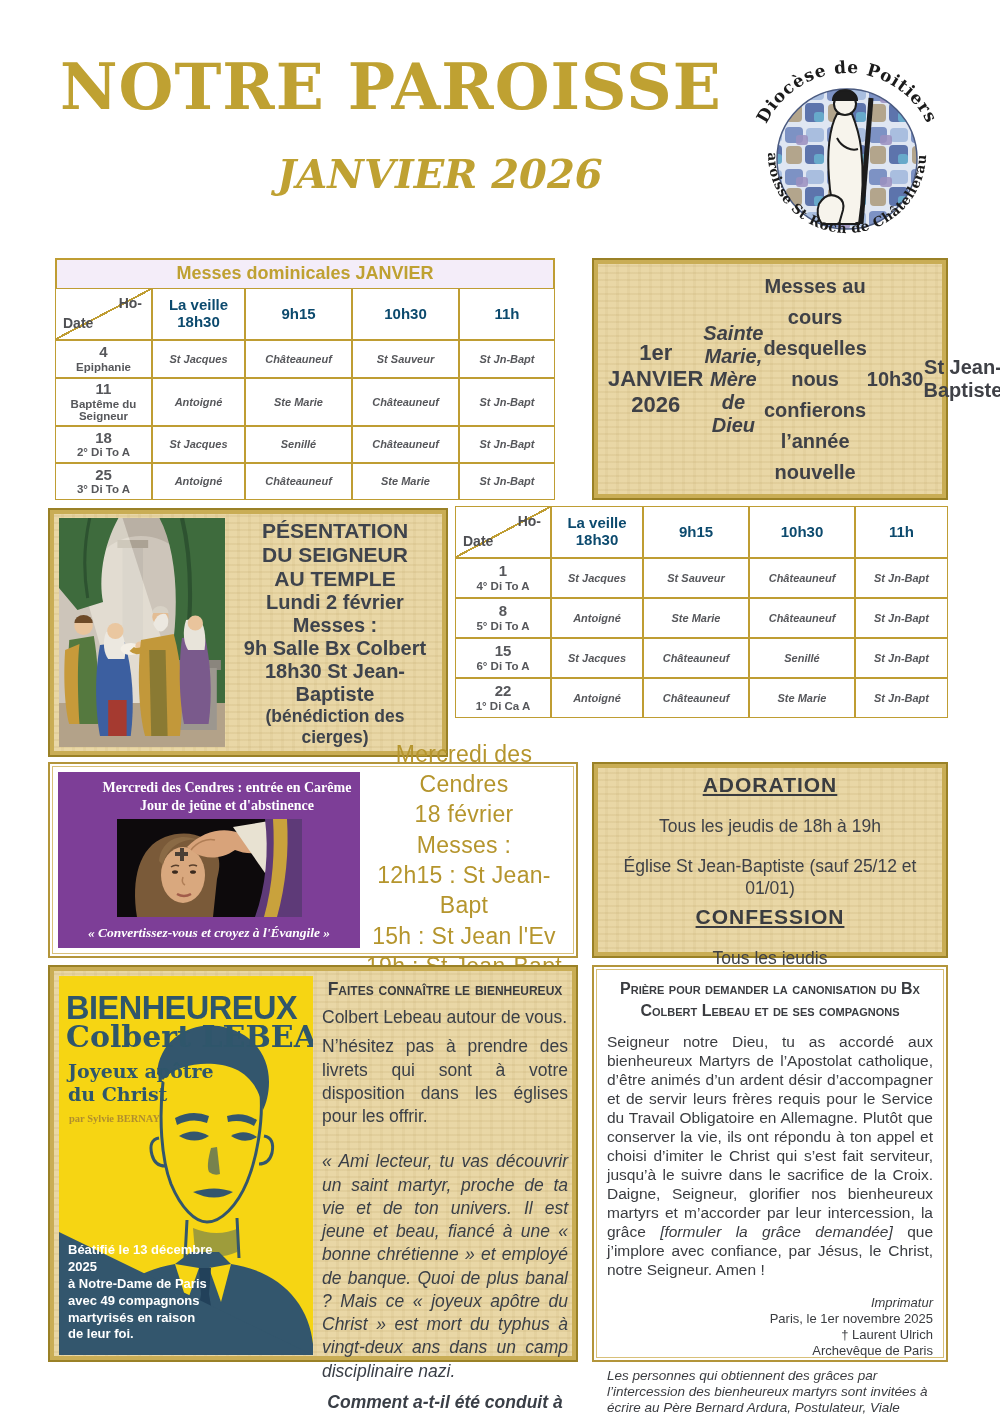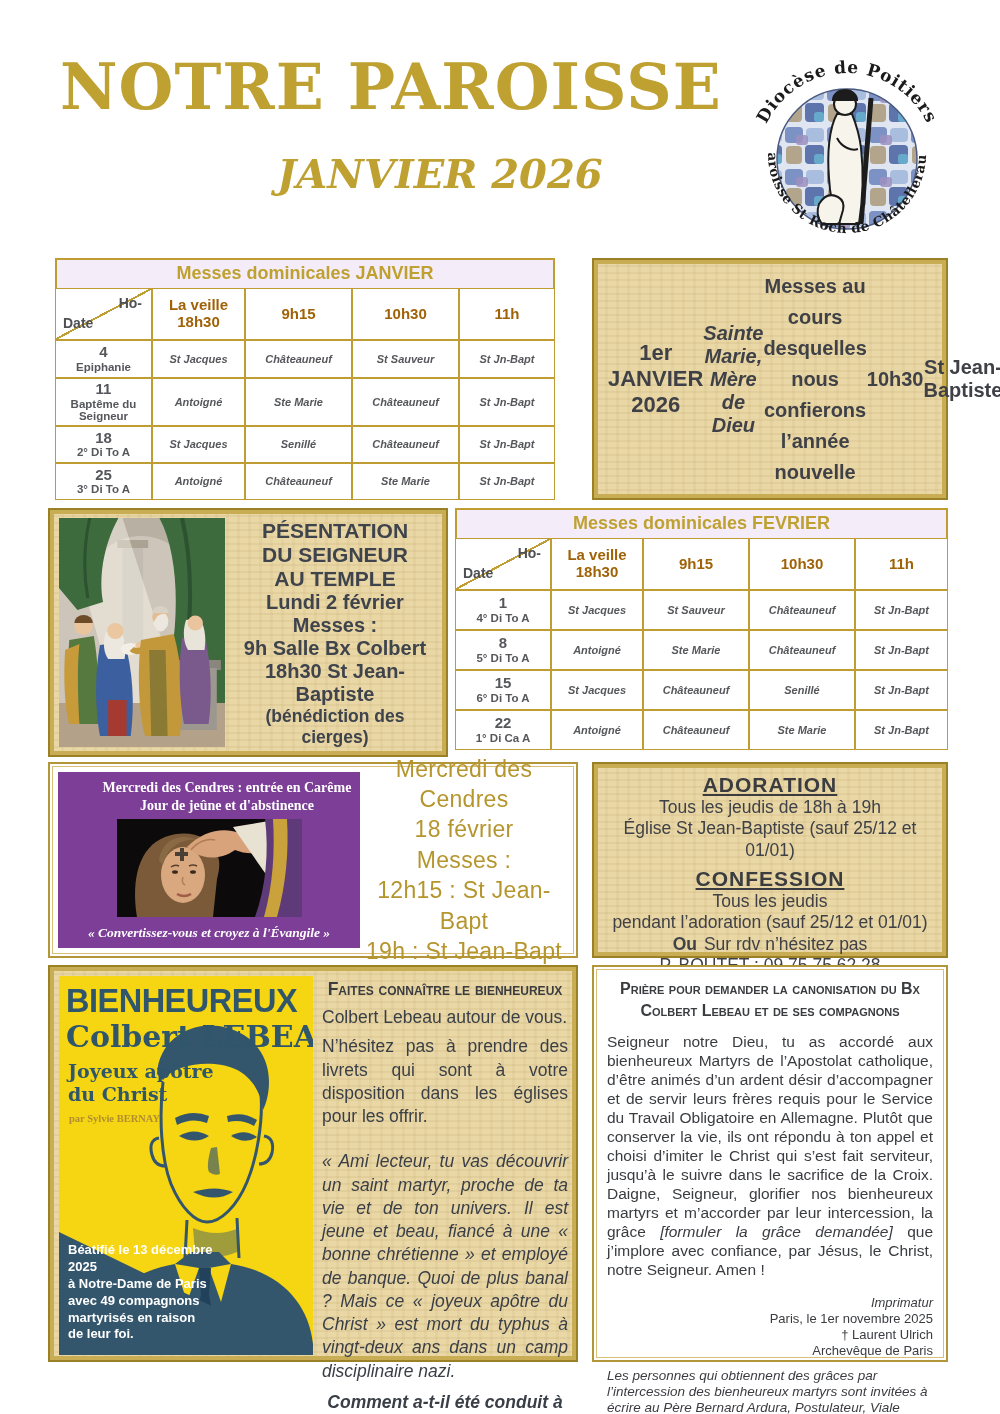--- a/index.html
+++ b/index.html
@@ -21,21 +21,21 @@
   .goldbox{border:2px solid #9a8126;box-shadow:inset 0 0 0 4px #c9ad55;}
   .whitebox{background:#ffffff;border:2px solid #b3953a;box-shadow:inset 0 0 0 2px #ffffff,inset 0 0 0 3px #d8c079;}
 
   
   .mass-table{position:absolute;background:#fff;}
   .mt-title{border:2px solid #bf9d33;background:#f4edf9;text-align:center;
     font-weight:bold;font-size:18px;color:#bfa132;padding:3px 0 4px;}
   .mt-grid{display:grid;margin-top:-2px;}
   .mc{border:1px solid #bf9d33;display:flex;align-items:center;justify-content:center;
     flex-direction:column;text-align:center;background:#fff;color:#56575b;font-weight:bold;line-height:1.12;}
-  .mc.head{font-size:15px;color:#a16207;}
+  .mc.head{font-size:15px;color:#0c4a6e;}
   .mc.body{font-size:11px;font-style:italic;}
   .d-num{font-size:15px;}
   .d-lab{font-size:11.5px;font-weight:bold;}
   .corner{position:relative;display:block;
     background-image:linear-gradient(to bottom right,transparent calc(50% - 1px),#bf9d33 calc(50% - 1px),#bf9d33 calc(50% + 1px),transparent calc(50% + 1px));}
   .corner .ct{position:absolute;top:7px;right:9px;font-size:14px;color:#4f5054;}
   .corner .cb{position:absolute;bottom:7px;left:7px;font-size:14px;color:#4f5054;}
 
   
   .box-newyear{position:absolute;left:592px;top:258px;width:356px;height:242px;
@@ -64,29 +64,29 @@
   .ap-title{font-family:"Liberation Serif",serif;font-weight:bold;font-size:14px;line-height:1.25;margin-left:36px;}
   .ap-photo{display:block;margin:5px auto 0;}
   .ap-caption{position:absolute;bottom:7px;left:0;right:0;
     font-family:"Liberation Serif",serif;font-style:italic;font-weight:bold;font-size:13.5px;}
   .ashes-sched{flex:1;text-align:center;color:#b5952d;font-size:23px;line-height:1.32;letter-spacing:.3px;}
 
   
   .box-ador{position:absolute;left:592px;top:762px;width:356px;height:196px;box-sizing:border-box;
     text-align:center;color:#3f4147;padding:9px 8px;}
   .adn-title{font-size:21px;font-weight:bold;text-decoration:underline;letter-spacing:1px;color:#3a3c40;}
-  .adn-line{font-size:17.5px;line-height:1.22;}
+  .adn-line{font-size:17.5px;line-height:1.22;margin-top:19px;}
   .adn-gap{height:6px;}
   .adn-bold{font-weight:bold;margin-right:7px;}
 
   
   .box-lebeau{position:absolute;left:48px;top:965px;width:530px;height:397px;box-sizing:border-box;}
   .poster{position:absolute;left:9px;top:9px;width:254px;height:379px;background:#f6d513;overflow:hidden;}
   .poster svg.portrait{position:absolute;left:0;top:0;width:254px;height:379px;}
-  .p-t1{position:absolute;top:7px;left:7px;right:4px;font-size:32.5px;font-weight:bold;
+  .p-t1{position:absolute;top:14px;left:7px;right:4px;font-size:32.5px;font-weight:bold;
     color:#2f566b;letter-spacing:-.5px;white-space:nowrap;}
   .p-t2{position:absolute;top:43px;left:7px;font-family:"DejaVu Serif",serif;font-weight:bold;
     font-size:30px;color:#2f566b;white-space:nowrap;}
   .p-sub{position:absolute;top:84px;left:9px;font-family:"DejaVu Serif",serif;font-weight:bold;
     font-size:19px;line-height:1.2;color:#2f566b;}
   .p-author{position:absolute;top:137px;left:10px;font-family:"Liberation Serif",serif;
     font-size:10.5px;color:#b08e2e;font-weight:bold;}
   .p-caption{position:absolute;top:266px;left:9px;width:160px;color:#fff;font-weight:bold;
     font-size:13px;line-height:1.3;}
   .lebeau-text{position:absolute;left:272px;top:12px;width:246px;color:#3a3f47;}
@@ -252,21 +252,20 @@
       <div class="pt-a">AU TEMPLE</div>
       <div class="pt-b">Lundi 2 février</div>
       <div class="pt-b">Messes :</div>
       <div class="pt-b">9h Salle Bx Colbert</div>
       <div class="pt-b">18h30 St Jean-Baptiste</div>
       <div class="pt-c">(bénédiction des cierges)</div>
     </div>
   </div>
 
   <div class="mass-table" style="left:455px;top:508px;width:493px;">
-    <div class="mt-title">Messes dominicales FEVRIER</div>
     <div class="mt-grid" style="grid-template-columns:96px 92px 106px 106px 93px;grid-template-rows:52px 40px 40px 40px 40px;">
       <div class="mc corner">
         <span class="ct">Ho-</span>
         <span class="cb">Date</span>
       </div>
       <div class="mc head">
         <span>La veille</span>
           <span>18h30</span>
       </div>
       <div class="mc head">9h15</div>
@@ -335,20 +334,21 @@
         <path d="M148,0 L185,0 L185,98 L138,98 C149,68 152,32 148,0 Z" fill="#5e3a78"></path>
         <path d="M156,0 L170,0 C172,32 169,66 160,98 L147,98 C156,66 158,32 156,0 Z" fill="#c9a23c"></path>
       </svg>
       <div class="ap-caption">« Convertissez-vous et croyez à l'Évangile »</div>
     </div>
     <div class="ashes-sched">
       <div>Mercredi des Cendres</div>
       <div>18 février</div>
       <div>Messes :</div>
       <div>12h15 : St Jean-Bapt</div>
+      <div>15h : St Jean l'Ev</div>
       <div>19h : St Jean-Bapt</div>
     </div>
   </div>
 
   <div class="box-ador parch goldbox">
     <div class="adn-title">ADORATION</div>
     <div class="adn-line">Tous les jeudis de 18h à 19h</div>
     <div class="adn-line">Église St Jean-Baptiste (sauf 25/12 et 01/01)</div>
     <div class="adn-gap"></div>
     <div class="adn-title">CONFESSION</div>

